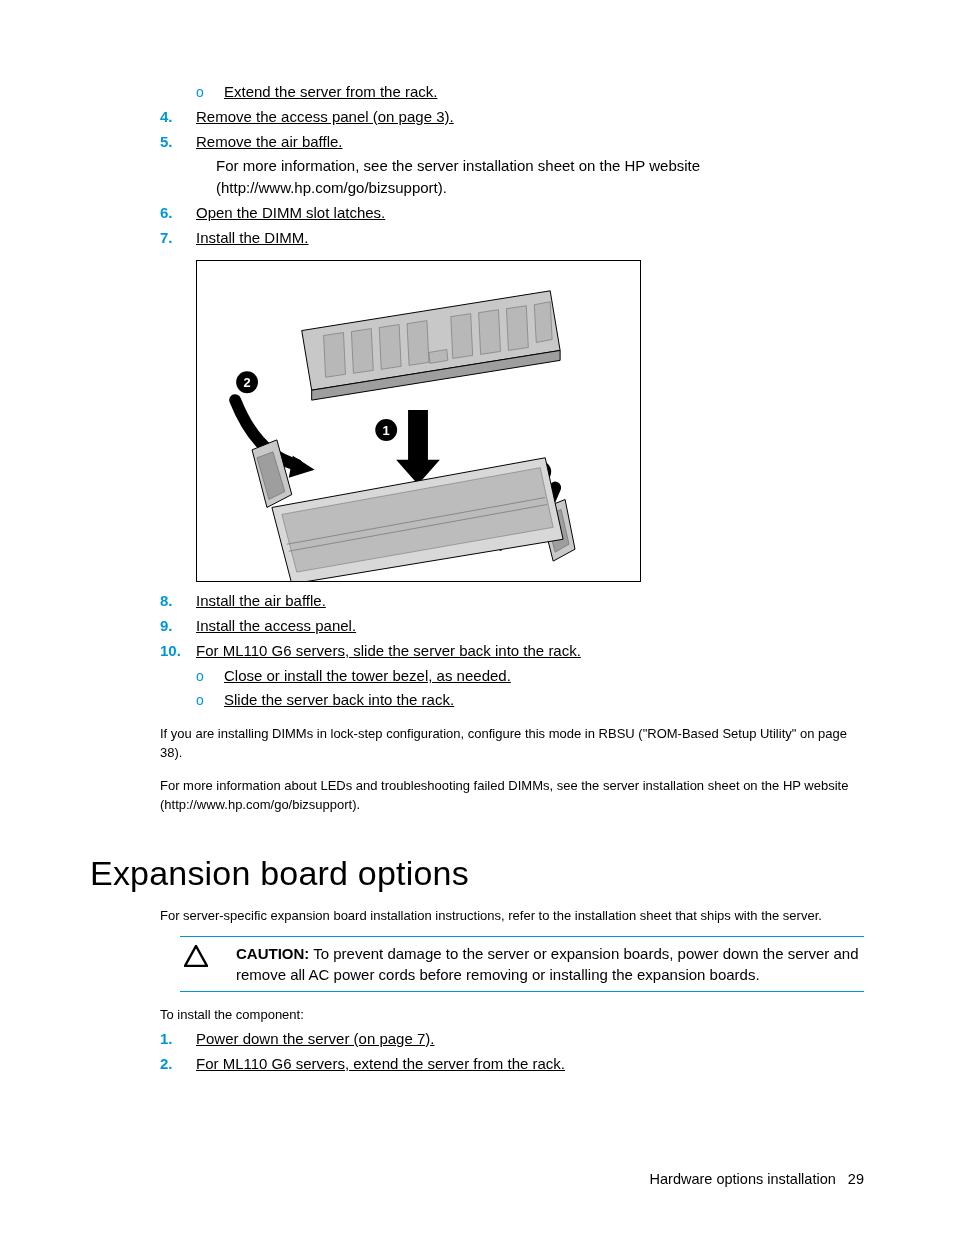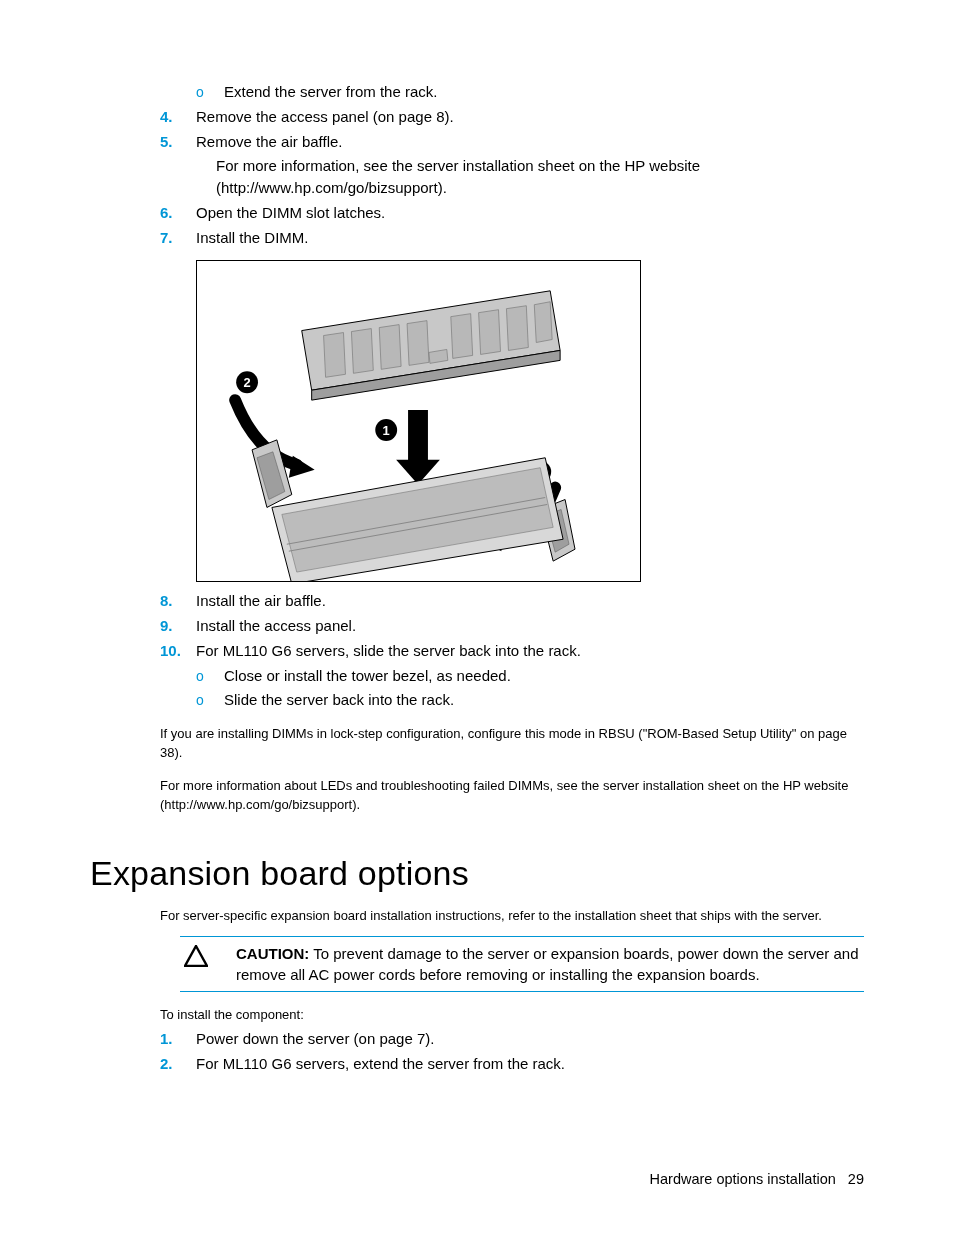--- a/index.html
+++ b/index.html
@@ -32,20 +32,21 @@
   }
   .ol-num {
     color: #0096d6;
     min-width: 36px;
     font-weight: bold;
     font-size: 15px;
     text-align: left;
   }
   .ol-text {
     flex: 1;
+    text-decoration: underline;
   }
   .sub-item {
     display: flex;
     align-items: baseline;
     margin: 3px 0 3px 36px;
     font-size: 15px;
     line-height: 1.45;
   }
   .sub-bullet {
     color: #0096d6;
@@ -116,21 +117,21 @@
 <div class="page">
   <div class="content-col">
 
     <div class="sub-item">
       <span class="sub-bullet">o</span>
       <span class="ol-text">Extend the server from the rack.</span>
     </div>
 
     <div class="ol-item">
       <span class="ol-num">4.</span>
-      <span class="ol-text">Remove the access panel (on page 8).</span>
+      <span class="ol-text">Remove the access panel (on page 3).</span>
     </div>
 
     <div class="ol-item">
       <span class="ol-num">5.</span>
       <span class="ol-text">Remove the air baffle.</span>
     </div>
     <div class="extra-para">For more information, see the server installation sheet on the HP website (http://www.hp.com/go/bizsupport).</div>
 
     <div class="ol-item">
       <span class="ol-num">6.</span>

